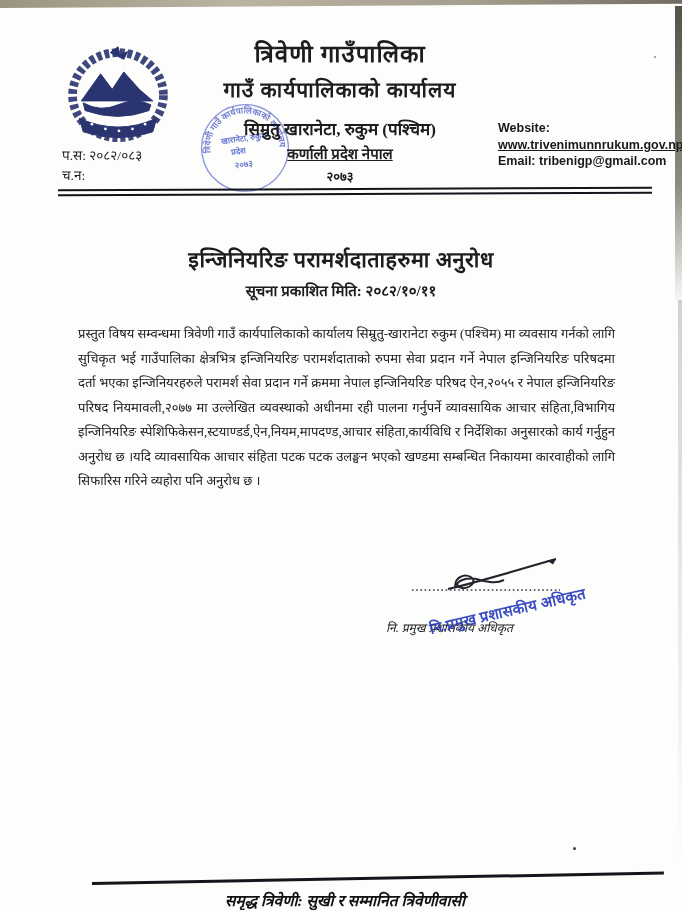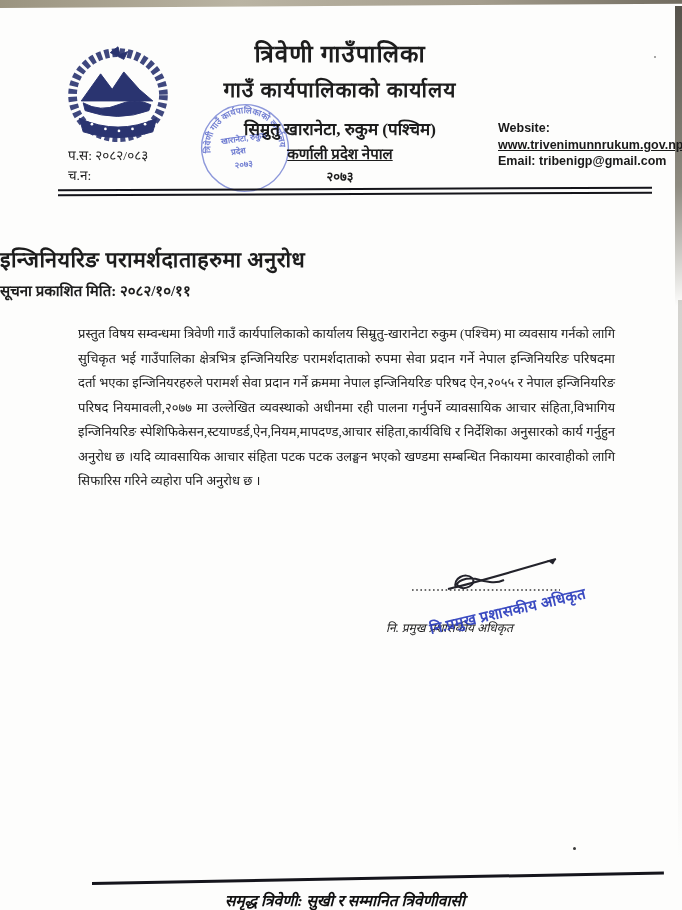--- a/index.html
+++ b/index.html
@@ -13,41 +13,41 @@
     background:linear-gradient(90deg,#9a937f,#bab4a3 35%,#a49d8d 70%,#6f6a5e);
     transform:rotate(-0.35deg);transform-origin:left center;}
   .scan-right{position:absolute;top:6px;right:0;width:7px;height:300px;
     background:linear-gradient(180deg,#55524a,#8e8b80 60%,rgba(200,198,190,0));}
   .scan-right-faint{position:absolute;top:300px;right:0;width:4px;height:560px;
     background:linear-gradient(180deg,rgba(160,158,150,.45),rgba(160,158,150,0));}
   .speck{position:absolute;border-radius:50%;background:#3a3a3a;}
 
   
   .emblem{position:absolute;left:60px;top:40px;width:116px;height:118px;}
-  .refs{position:absolute;left:62px;top:146px;font-size:13.5px;line-height:20px;color:#222;margin-left:6px;}
+  .refs{position:absolute;left:62px;top:146px;font-size:13.5px;line-height:20px;color:#222;}
   .center-head{position:absolute;left:120px;top:36px;width:440px;text-align:center;}
   .muni-name{font-size:24px;font-weight:bold;letter-spacing:1px;}
   .office-name{font-size:21px;font-weight:bold;margin-top:6px;letter-spacing:1px;}
   .addr1{font-size:17px;font-weight:bold;margin-top:14px;}
   .addr2{font-size:15px;font-weight:bold;margin-top:3px;text-decoration:underline;}
   .estd{font-size:13px;font-weight:bold;margin-top:4px;}
   .contact{position:absolute;left:498px;top:120px;width:170px;
     font-family:"Liberation Sans", sans-serif;font-size:12.5px;font-weight:bold;
     color:#1a1a1a;line-height:16.5px;}
   .contact .url{text-decoration:underline;}
   .head-stamp{position:absolute;left:186px;top:96px;width:118px;height:104px;
     opacity:.85;mix-blend-mode:multiply;transform:rotate(-8deg);}
   .double-rule{position:absolute;left:58px;top:188px;width:594px;height:3px;
     border-top:2.6px solid #14141a;border-bottom:2.6px solid #14141a;
     transform:rotate(-0.25deg);}
 
   
-  .subject{position:absolute;left:0;top:244px;width:682px;
+  .subject{position:absolute;left:0;top:244px;width:682px;text-align:center;
     font-size:21.5px;font-weight:bold;letter-spacing:.5px;}
-  .pub-date{position:absolute;left:0;top:280px;width:682px;text-align:left;
+  .pub-date{position:absolute;left:0;top:280px;width:682px;text-align:center;
     font-size:15px;font-weight:bold;}
   .body-text{position:absolute;left:78px;top:322px;width:537px;
     font-size:13px;line-height:24.5px;text-align:justify;color:#1c1c1c;}
 
   
   .sig-draw{position:absolute;left:408px;top:556px;width:160px;height:42px;}
   .sig-name{position:absolute;left:400px;top:597px;width:180px;text-align:center;
     font-size:16px;}
   .sig-designation{position:absolute;left:386px;top:619px;width:235px;
     font-size:12px;font-style:italic;}

